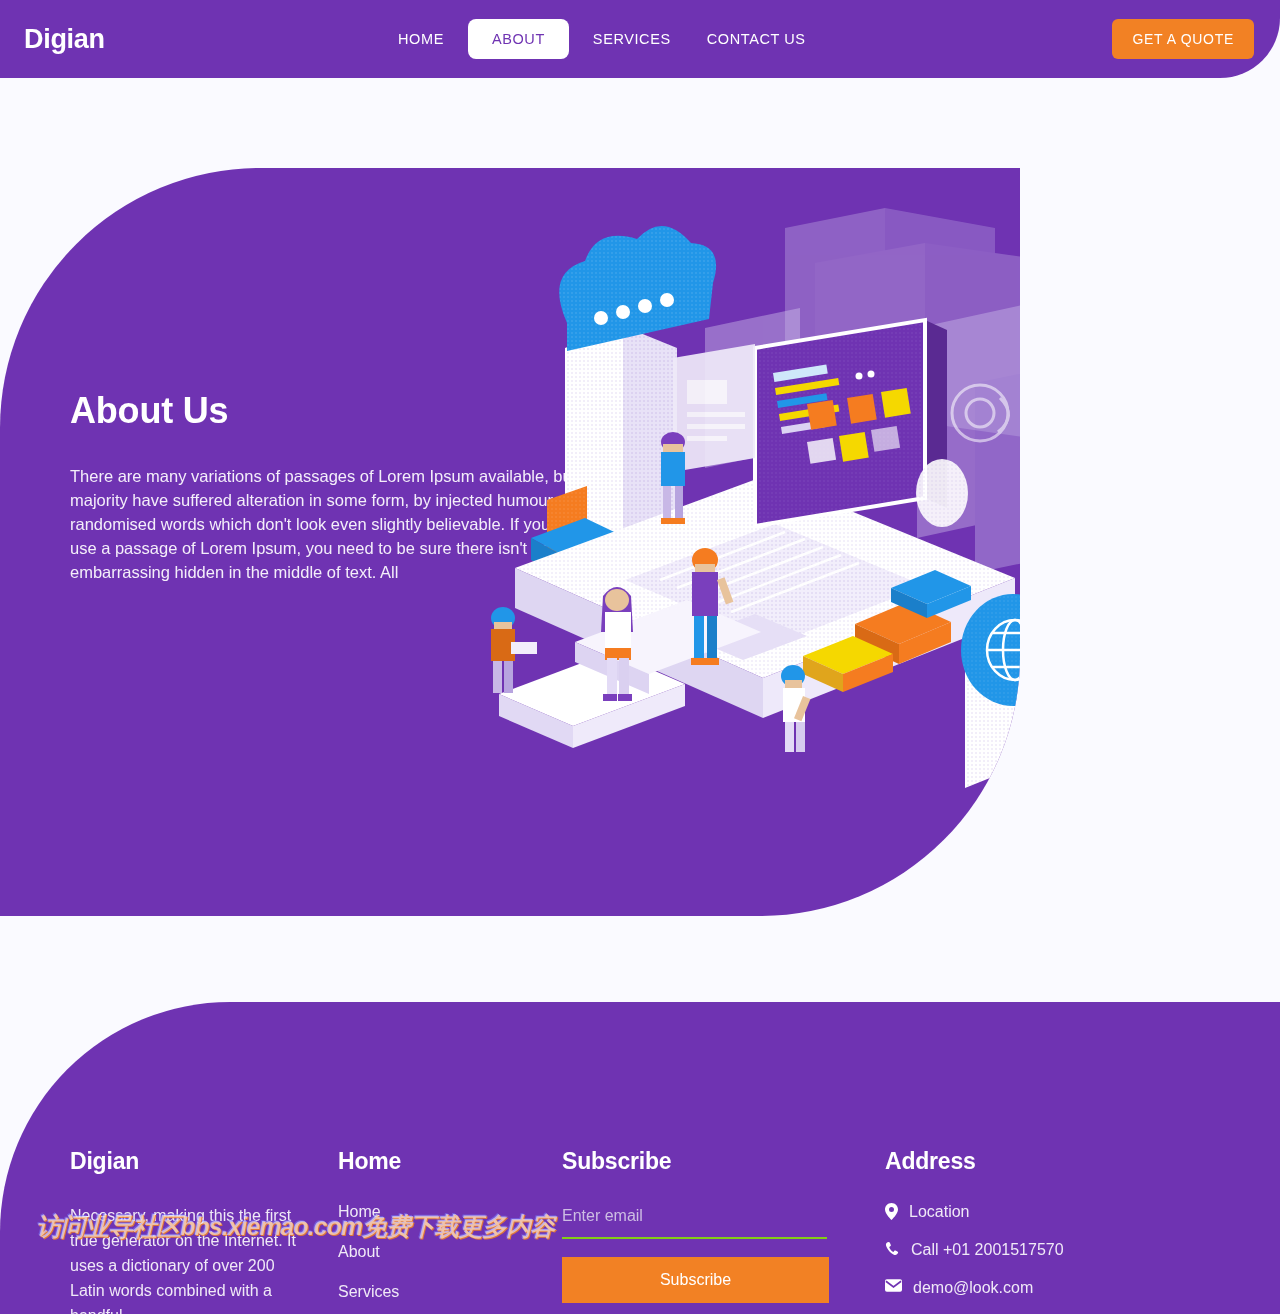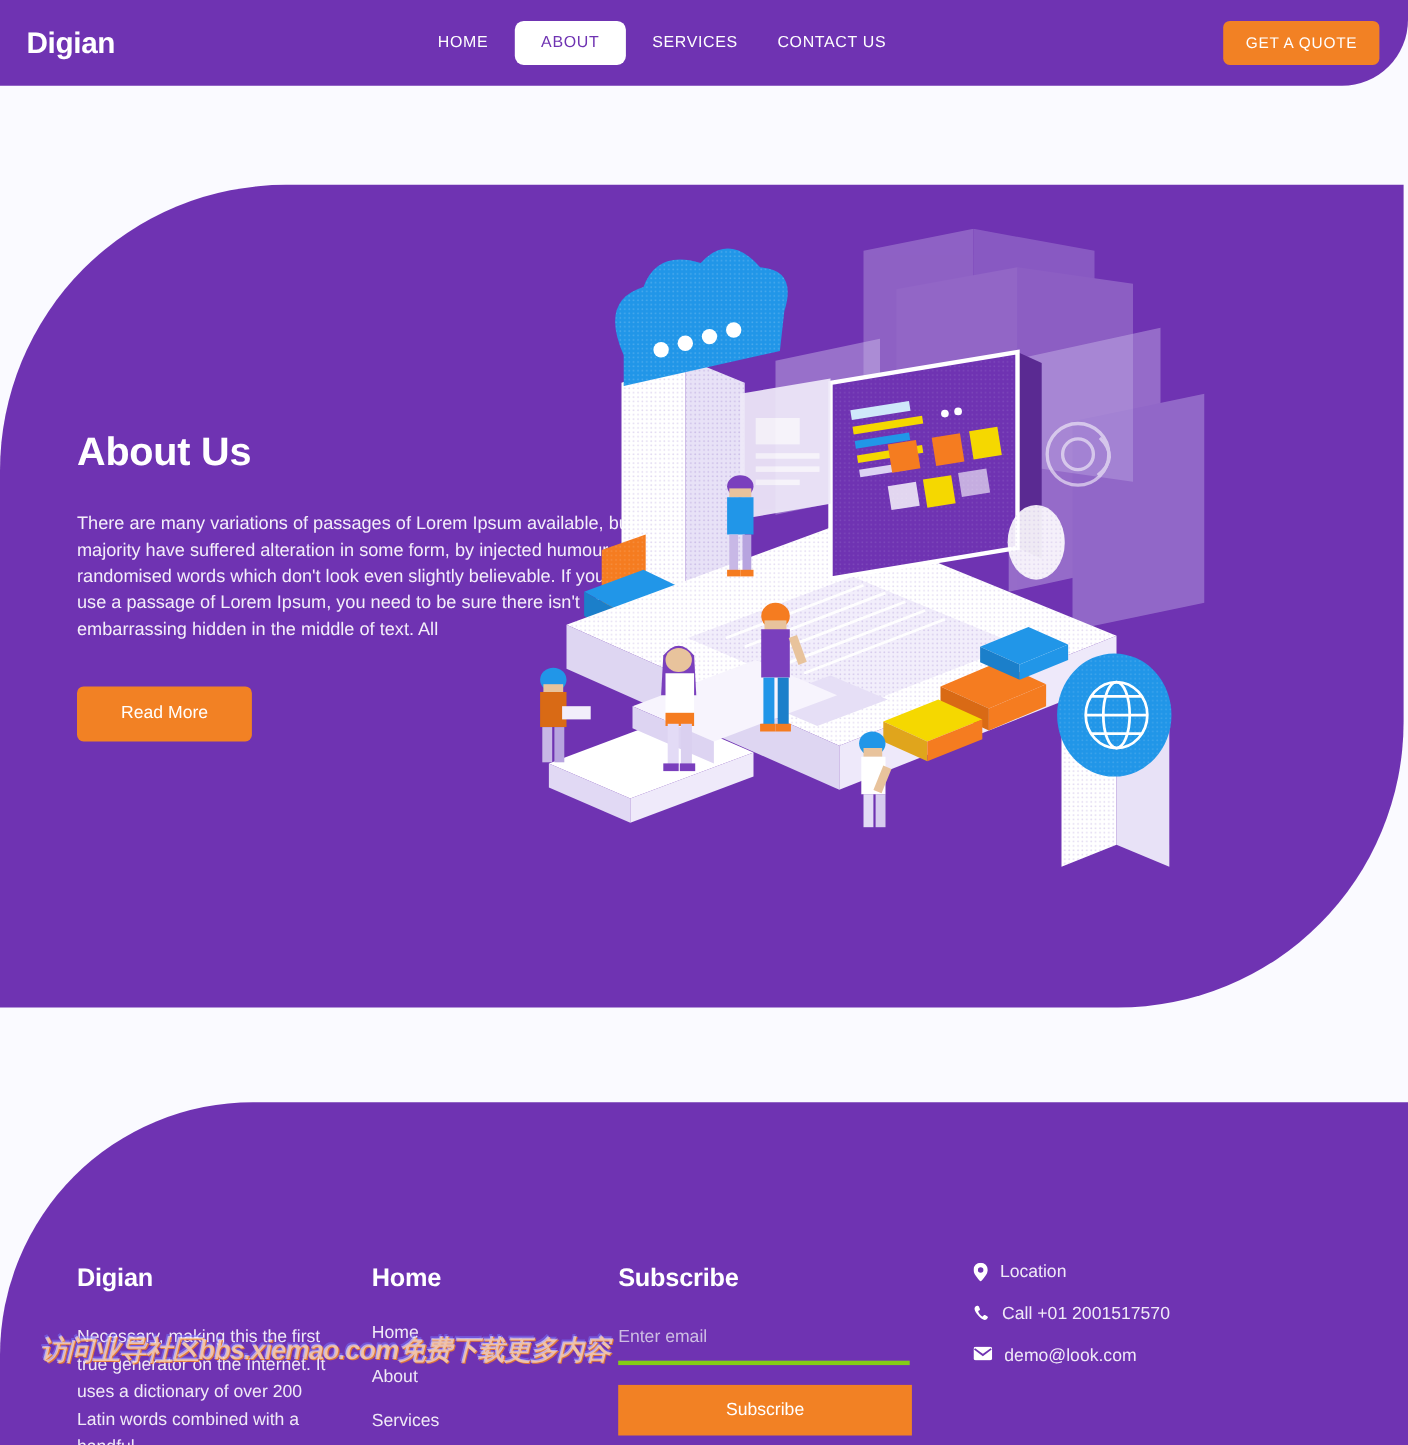--- a/index.html
+++ b/index.html
@@ -76,21 +76,21 @@
     cursor: pointer;
     font-family: "Liberation Sans", sans-serif;
     white-space: nowrap;
   }
 
   
   .hero {
     position: absolute;
     top: 168px;
     left: 0;
-    width: 1276px;
+    width: 1020px;
     height: 748px;
     background: #6f33b2;
     border-top-left-radius: 260px;
     border-bottom-right-radius: 260px;
     overflow: hidden;
   }
 
   .hero-text {
     position: absolute;
     left: 70px;
@@ -181,21 +181,21 @@
     text-decoration: none;
     margin-bottom: 22px;
     cursor: pointer;
   }
 
   .email-input {
     display: block;
     width: 265px;
     background: transparent;
     border: none;
-    border-bottom: 4px solid #84cc16;
+    border-bottom: 2px solid #84cc16;
     color: #ffffff;
     font-size: 16px;
     padding: 4px 0 12px 0;
     outline: none;
     font-family: "Liberation Sans", sans-serif;
   }
   .email-input::placeholder { color: #cdbde3; }
 
   .sub-btn {
     margin-top: 18px;
@@ -249,21 +249,20 @@
   </nav>
 
   <button class="quote-btn">GET A QUOTE</button>
 </div>
 
 <section class="hero">
 
   <div class="hero-text">
     <h1 class="hero-title">About Us</h1>
     <p class="hero-body">There are many variations of passages of Lorem Ipsum available, but the majority have suffered alteration in some form, by injected humour, or randomised words which don't look even slightly believable. If you are going to use a passage of Lorem Ipsum, you need to be sure there isn't anything embarrassing hidden in the middle of text. All</p>
-    <button class="read-more">Read More</button>
   </div>
 
   <div class="illus">
     <svg viewBox="0 0 640 600" width="640" height="600">
       <defs>
         <pattern id="dots" width="4" height="4" patternUnits="userSpaceOnUse">
           <circle cx="1" cy="1" r="0.8" fill="#ffffff" opacity="0.55"></circle>
         </pattern>
         <pattern id="dotsDark" width="4" height="4" patternUnits="userSpaceOnUse">
           <circle cx="1" cy="1" r="0.8" fill="#b9a6dd" opacity="0.85"></circle>
@@ -459,20 +458,21 @@
       <a class="flink">Services</a>
     </div>
 
     <div class="fcol fcol-sub">
       <div class="fhead">Subscribe</div>
       <input class="email-input" type="text" placeholder="Enter email" style="">
       <button class="sub-btn">Subscribe</button>
     </div>
 
     <div class="fcol fcol-addr">
+      <div class="fhead">Address</div>
 
       <div class="addr-row">
         <svg width="13" height="17" viewBox="0 0 13 17">
           <path d="M6.5 0C2.9 0 0 2.9 0 6.5 0 11 6.5 17 6.5 17S13 11 13 6.5C13 2.9 10.1 0 6.5 0zm0 9a2.5 2.5 0 110-5 2.5 2.5 0 010 5z" fill="#ffffff"></path>
         </svg>
         <span>Location</span>
       </div>
 
       <div class="addr-row">
         <svg width="15" height="15" viewBox="0 0 16 16">

